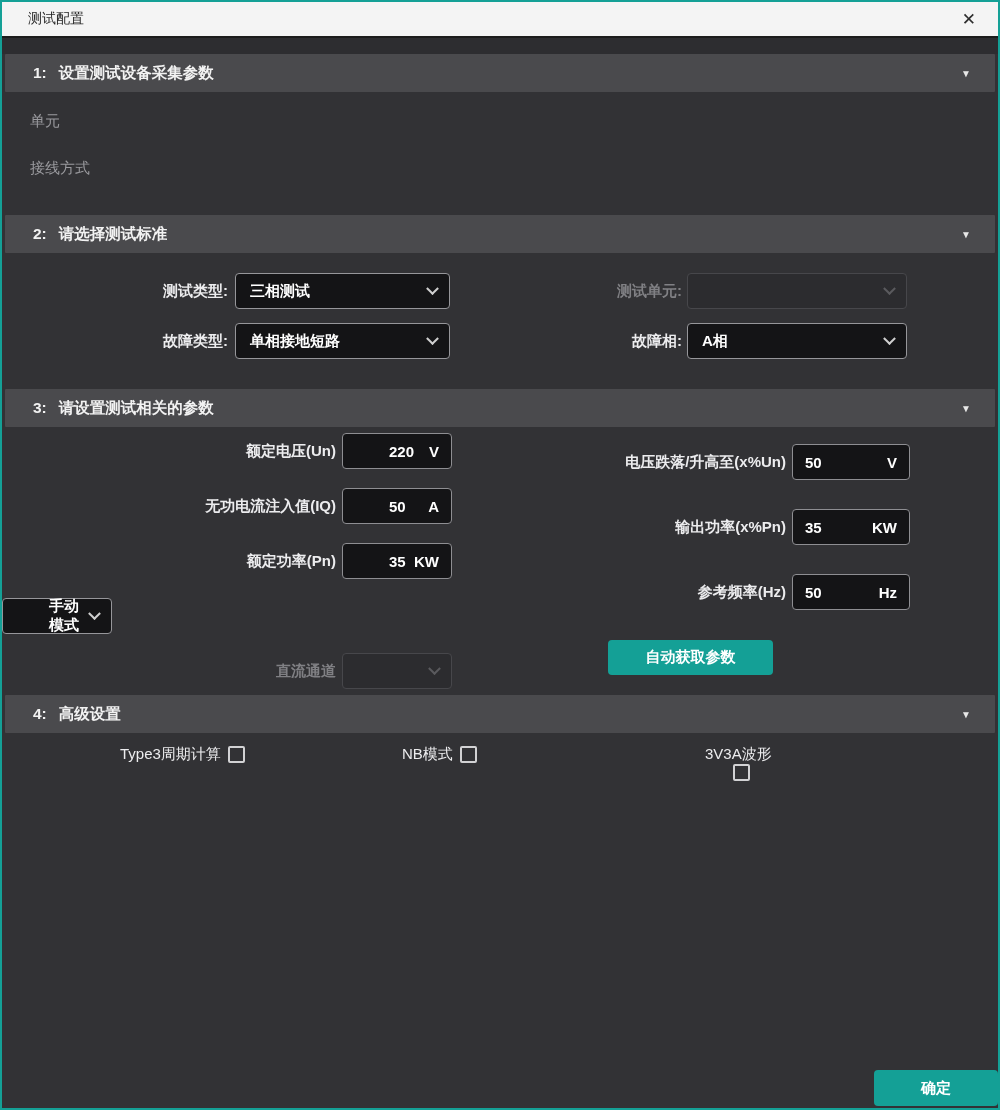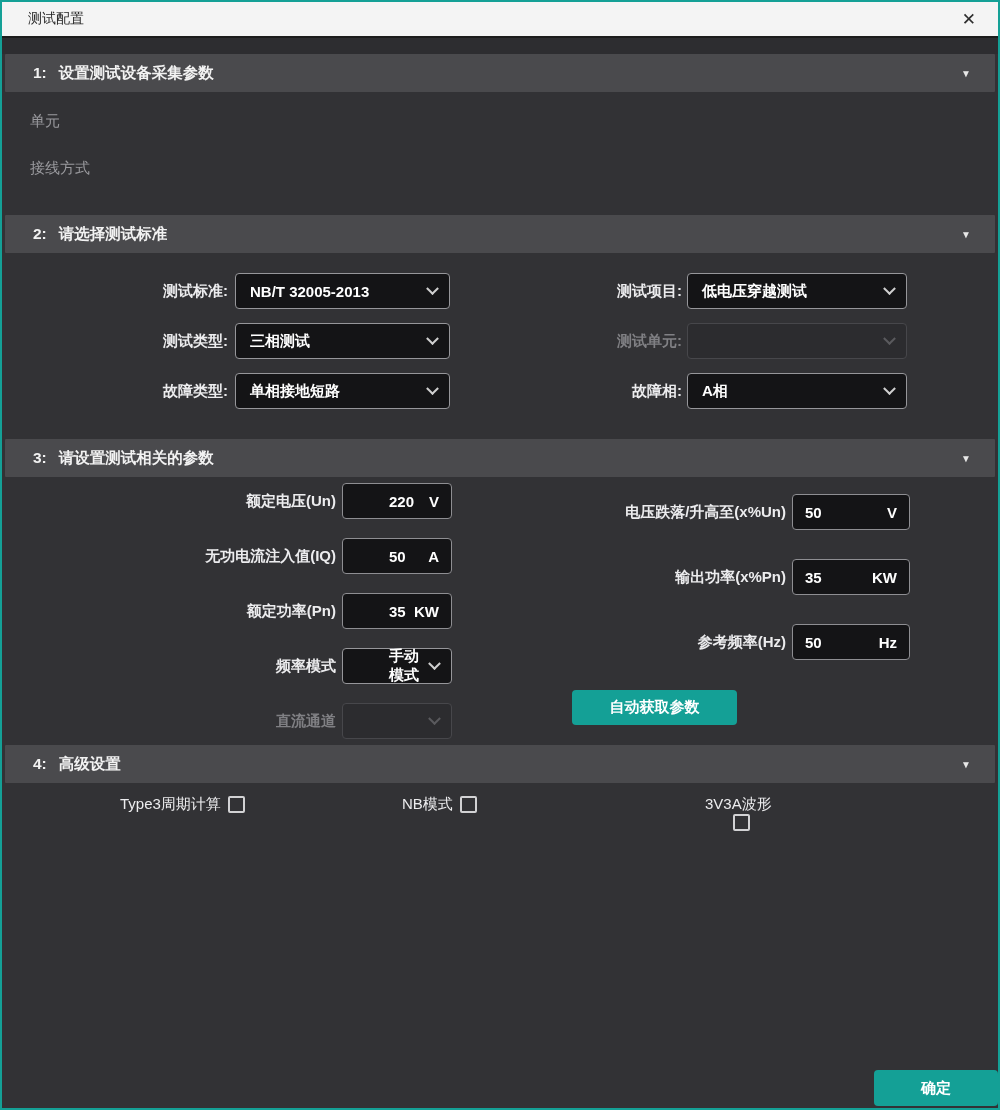--- a/index.html
+++ b/index.html
@@ -84,21 +84,21 @@
 
   
   .s3-content{position:relative;height:268px;flex:0 0 auto;}
   .s3-left{position:absolute;left:0;top:6px;width:500px;}
   .s3-right{position:absolute;left:500px;top:16px;width:500px;}
   .s3-row{display:flex;align-items:center;height:36px;margin-bottom:19px;}
   .s3-right .s3-row{height:38px;margin-bottom:27px;}
   .s3-label{flex:1;text-align:right;color:#ececee;font-size:15px;font-weight:700;padding-right:6px;}
   .s3-left .inputbox,.s3-left .dropdown{width:110px;margin-right:50px;flex:0 0 auto;padding-left:46px;}
   .s3-right .inputbox{width:118px;margin-right:92px;flex:0 0 auto;}
-  .auto-btn{width:165px;margin-left:70px;}
+  .auto-btn{width:165px;margin-left:106px;}
 
   
   .s4-content{position:relative;flex:1 1 auto;}
   .cb-group{position:absolute;top:12px;display:flex;align-items:center;
             color:#ececee;font-size:15px;cursor:pointer;}
   .cb-group.g1{left:118px;}
   .cb-group.g2{left:400px;}
   .cb-group.g3{left:703px;flex-direction:column;}
   .checkbox{
     width:17px;height:17px;border:2px solid #d2d2d4;border-radius:2px;
@@ -135,32 +135,20 @@
     </div>
   </div>
 
   <div class="sec-header">
     <span class="sec-num">2:</span>
     <span>请选择测试标准</span>
     <span class="collapse-arrow">▼</span>
   </div>
   <div class="s2-content">
 
-    <div class="s2-row">
-      <span class="s2-llabel">测试标准:</span>
-      <div class="dropdown s2-ldrop">
-        <span>NB/T 32005-2013</span>
-        <span class="chevron"></span>
-      </div>
-      <span class="s2-rlabel">测试项目:</span>
-      <div class="dropdown s2-rdrop">
-        <span>低电压穿越测试</span>
-        <span class="chevron"></span>
-      </div>
-    </div>
 
     <div class="s2-row">
       <span class="s2-llabel">测试类型:</span>
       <div class="dropdown s2-ldrop">
         <span>三相测试</span>
         <span class="chevron"></span>
       </div>
       <span class="s2-rlabel label-disabled">测试单元:</span>
       <div class="dropdown disabled s2-rdrop">
         <span></span>
@@ -206,21 +194,20 @@
         </div>
       </div>
       <div class="s3-row">
         <span class="s3-label">额定功率(Pn)</span>
         <div class="inputbox">
           <input value="35" style="">
           <span class="unit">KW</span>
         </div>
       </div>
       <div class="s3-row">
-        <span class="s3-label">频率模式</span>
         <div class="dropdown">
           <span>手动模式</span>
           <span class="chevron"></span>
         </div>
       </div>
       <div class="s3-row">
         <span class="s3-label label-disabled">直流通道</span>
         <div class="dropdown disabled">
           <span></span>
           <span class="chevron"></span>

